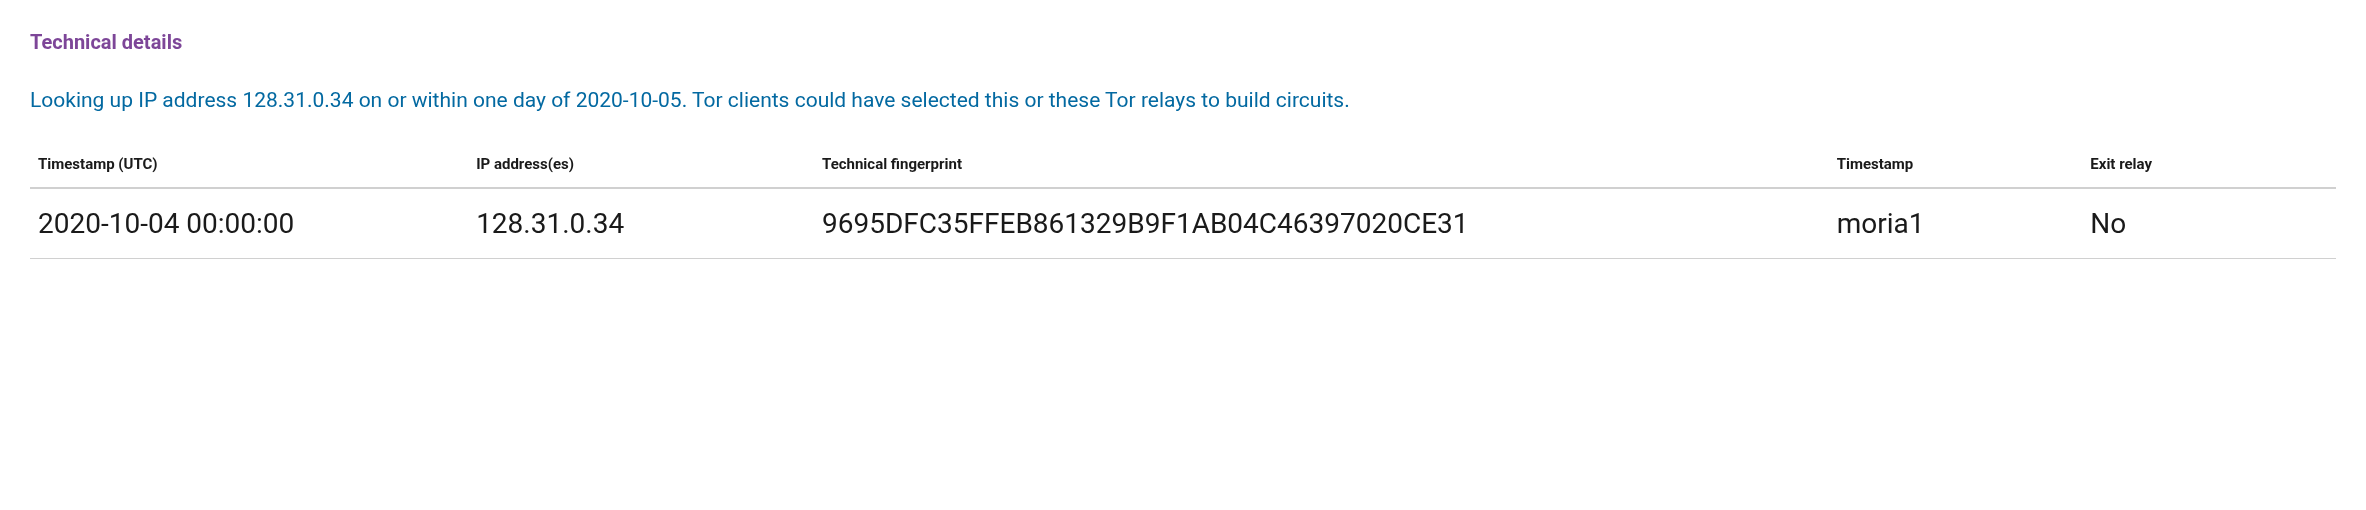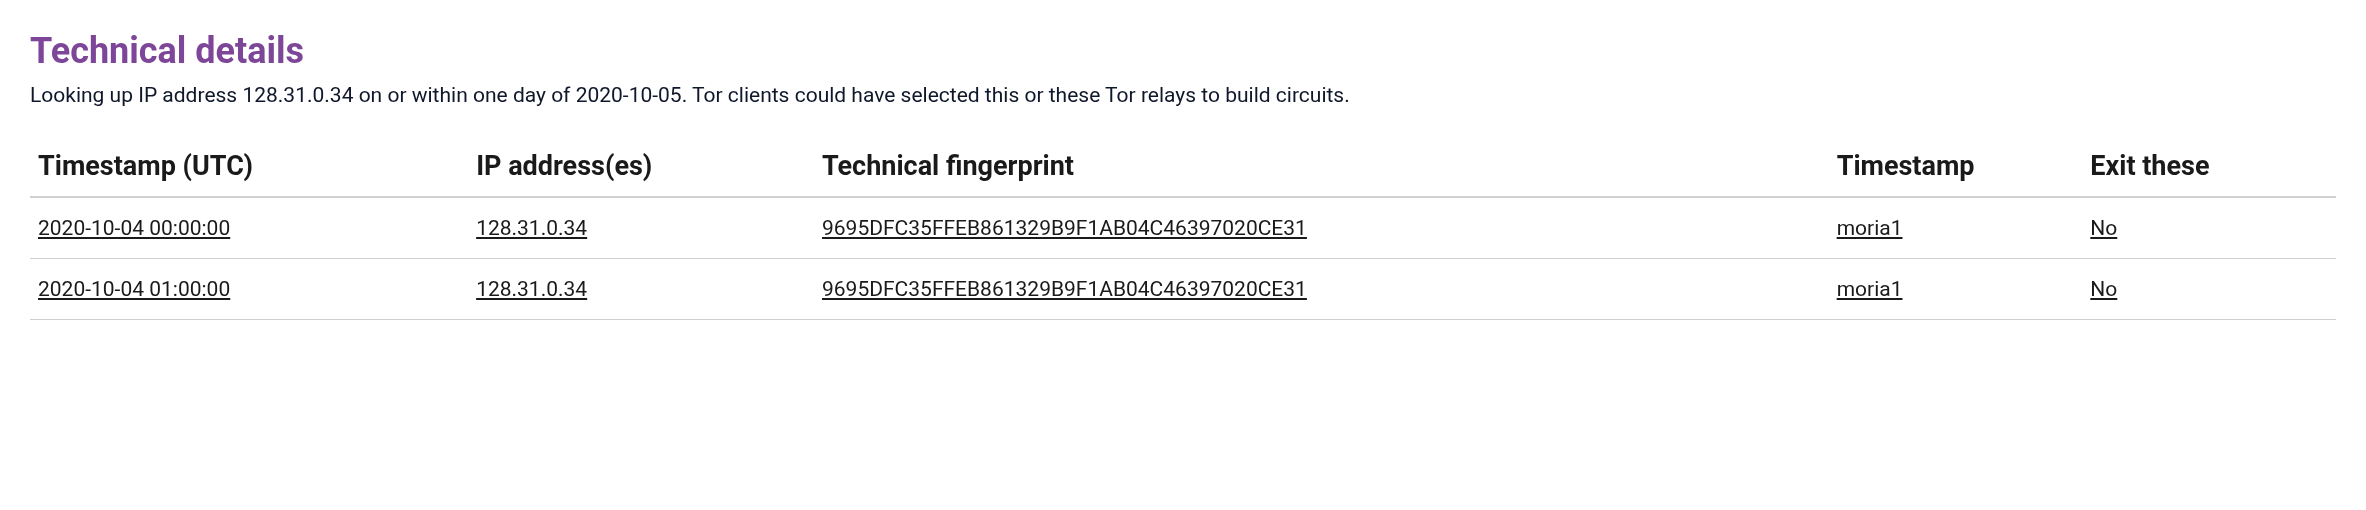--- a/index.html
+++ b/index.html
@@ -8,47 +8,46 @@
       box-sizing: border-box;
     }
     body {
       font-family: -apple-system, BlinkMacSystemFont, "Segoe UI", Roboto, "Helvetica Neue", Arial, sans-serif;
       font-size: 21px;
       color: #1a1a1a;
       padding: 30px;
       background: #fff;
     }
     .heading {
-      font-size: 36px;
+      font-size: 20px;
       font-weight: 700;
       color: #7d4698;
-      margin-bottom: 9px;
+      margin-bottom: 32px;
     }
     .description {
       font-size: 21px;
-      color: #0f172a;
+      color: #0369a1;
       margin-bottom: 28px;
       line-height: 1.4;
     }
     table {
       width: 100%;
       border-collapse: collapse;
     }
     thead th {
       text-align: left;
       font-weight: 700;
-      font-size: 27px;
+      font-size: 15px;
       padding: 12px 8px 14px 8px;
       border-bottom: 2px solid #d0d0d0;
     }
     tbody td {
       padding: 18px 8px;
       border-bottom: 1px solid #d0d0d0;
-      font-size: 21px;
-      text-decoration: underline;
+      font-size: 28px;
     }
     th:nth-child(1), td:nth-child(1) { width: 19%; }
     th:nth-child(2), td:nth-child(2) { width: 15%; margin-left: 13px; }
     th:nth-child(3), td:nth-child(3) { width: 44%; }
     th:nth-child(4), td:nth-child(4) { width: 11%; }
     th:nth-child(5), td:nth-child(5) { width: 11%; }
   </style>
 </head>
 <body>
 
@@ -56,32 +55,25 @@
 
 <p class="description">Looking up IP address 128.31.0.34 on or within one day of 2020-10-05. Tor clients could have selected this or these Tor relays to build circuits.</p>
 
 <table>
   <thead>
     <tr>
       <th>Timestamp (UTC)</th>
       <th>IP address(es)</th>
       <th>Technical fingerprint</th>
       <th>Timestamp</th>
-      <th>Exit these</th>
+      <th>Exit relay</th>
     </tr>
   </thead>
   <tbody>
     <tr>
       <td>2020-10-04 00:00:00</td>
       <td>128.31.0.34</td>
       <td>9695DFC35FFEB861329B9F1AB04C46397020CE31</td>
       <td>moria1</td>
       <td>No</td>
     </tr>
-    <tr>
-      <td>2020-10-04 01:00:00</td>
-      <td>128.31.0.34</td>
-      <td>9695DFC35FFEB861329B9F1AB04C46397020CE31</td>
-      <td>moria1</td>
-      <td>No</td>
-    </tr>
   </tbody>
 </table>
 
 </body></html>

